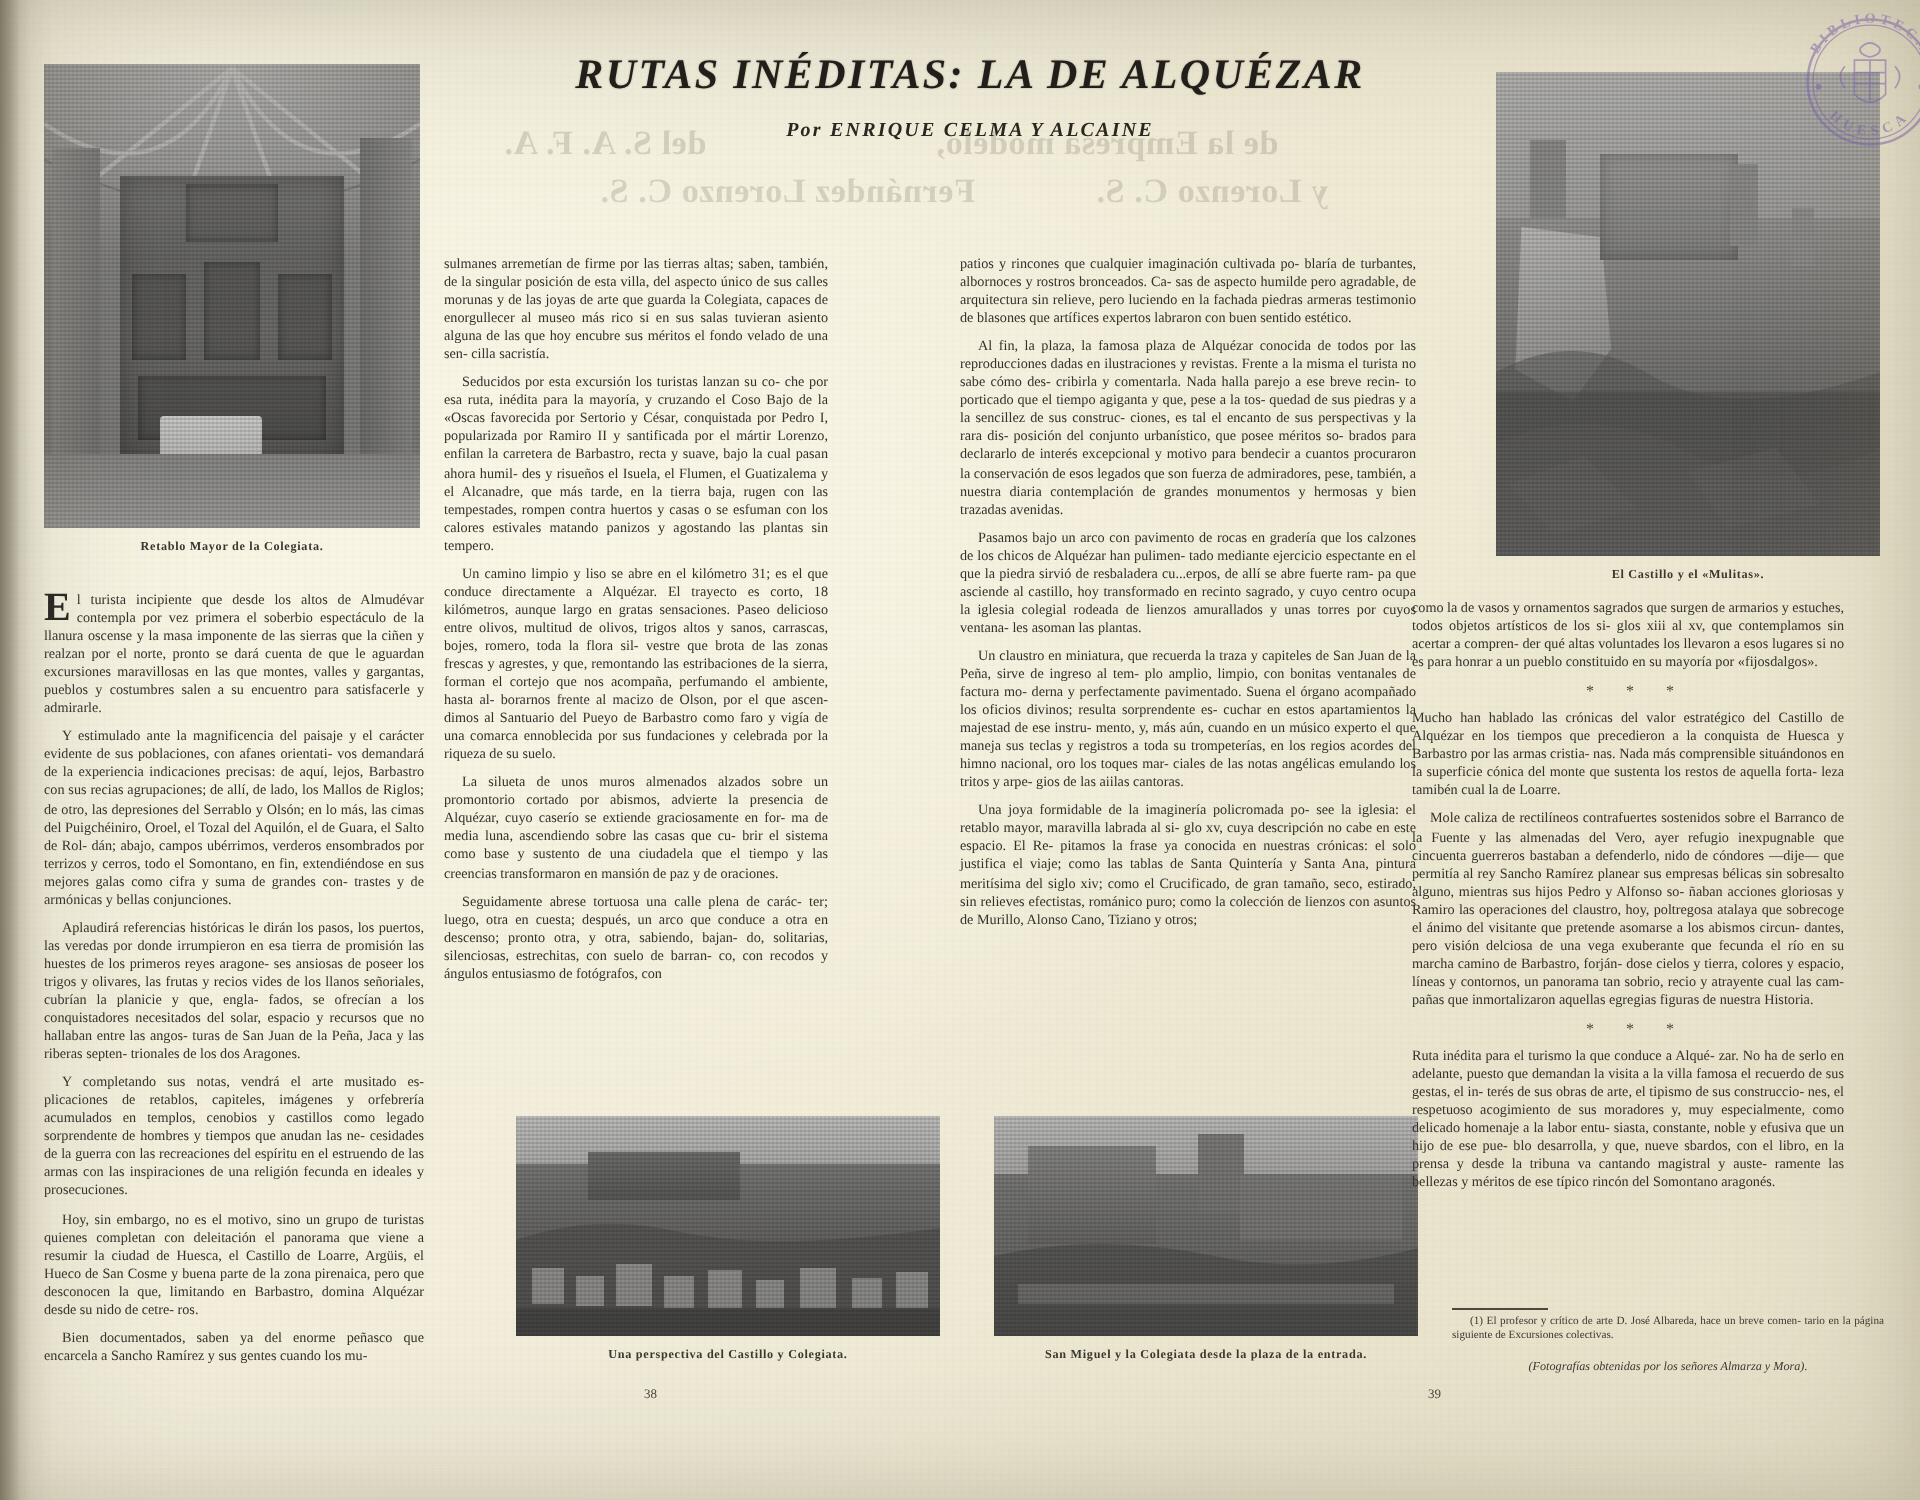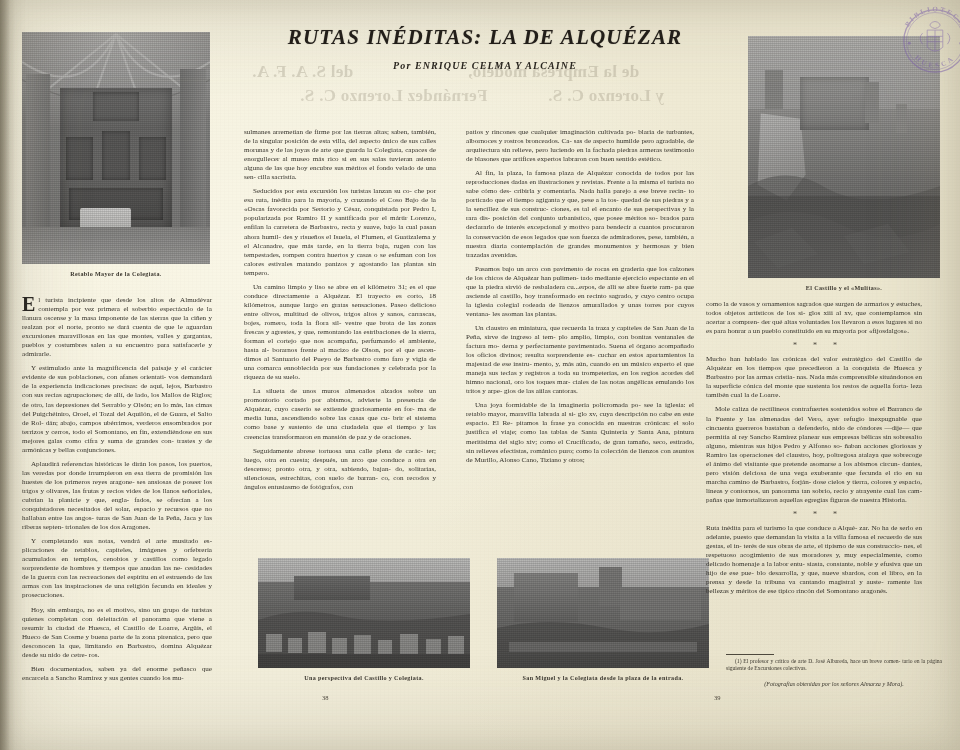--- a/index.html
+++ b/index.html
@@ -209,22 +209,22 @@
     line-height: 9.05px;
     text-align: justify;
     color: #33302a;
     -webkit-hyphens: auto;
     hyphens: auto;
   }
   .col p { margin: 0 0 5px 0; text-indent: 9px; }
   .col p.noindent { text-indent: 0; }
 
   #col-1 { left: 22px; top: 296px; width: 190px; }
-  #col-2 { left: 244px; top: 128px; width: 192px; }
-  #col-3 { left: 466px; top: 128px; width: 228px; }
+  #col-2 { left: 222px; top: 128px; width: 192px; }
+  #col-3 { left: 480px; top: 128px; width: 228px; }
   #col-4 { left: 706px; top: 300px; width: 216px; }
 
   
   .dropcap {
     float: left;
     font-size: 20px;
     line-height: 15px;
     font-weight: bold;
     padding: 1px 3px 0 0;
     color: #262320;

